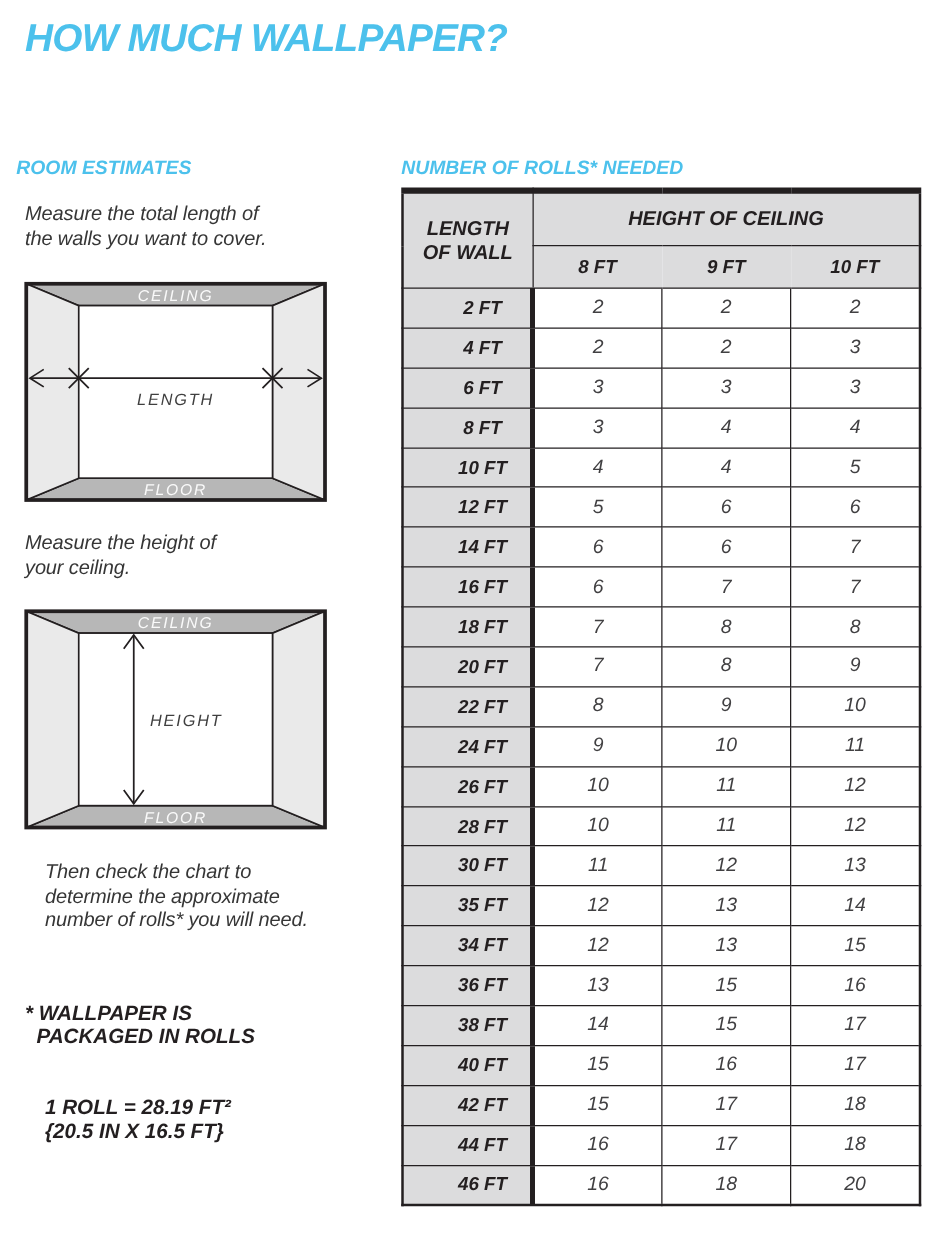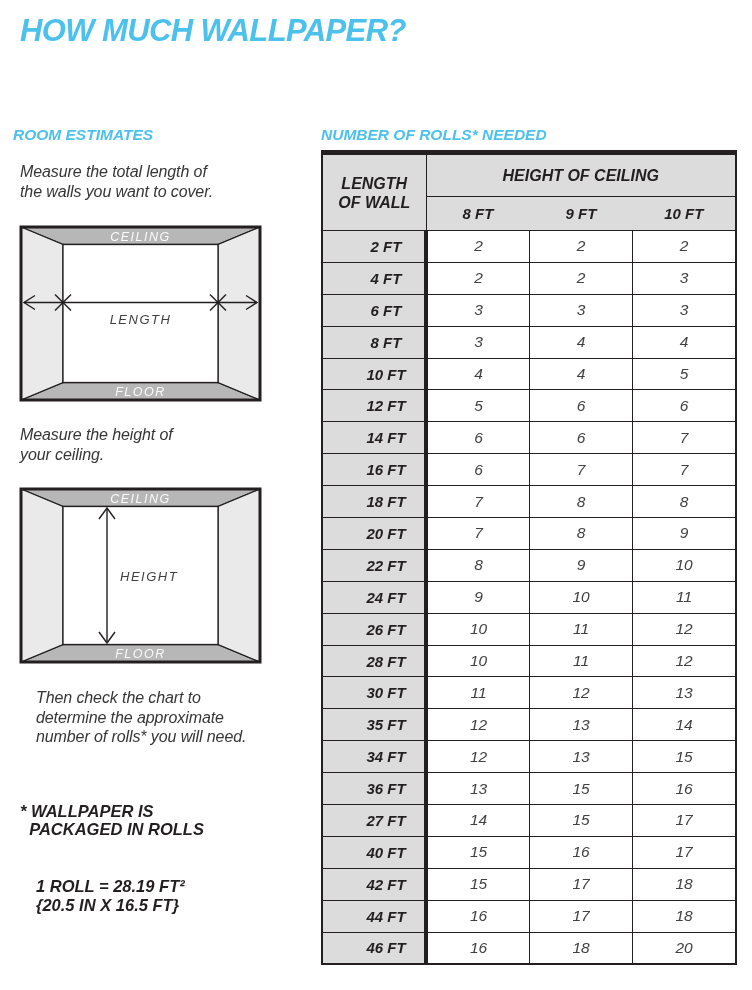--- a/index.html
+++ b/index.html
@@ -300,21 +300,21 @@
           <td>13</td>
           <td>15</td>
         </tr>
         <tr>
           <th class="row-label">36 FT</th>
           <td>13</td>
           <td>15</td>
           <td>16</td>
         </tr>
         <tr>
-          <th class="row-label">27 FT</th>
+          <th class="row-label">38 FT</th>
           <td>14</td>
           <td>15</td>
           <td>17</td>
         </tr>
         <tr>
           <th class="row-label">40 FT</th>
           <td>15</td>
           <td>16</td>
           <td>17</td>
         </tr>

